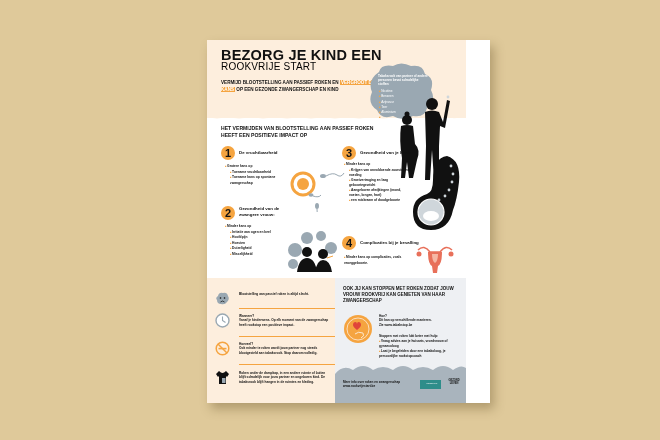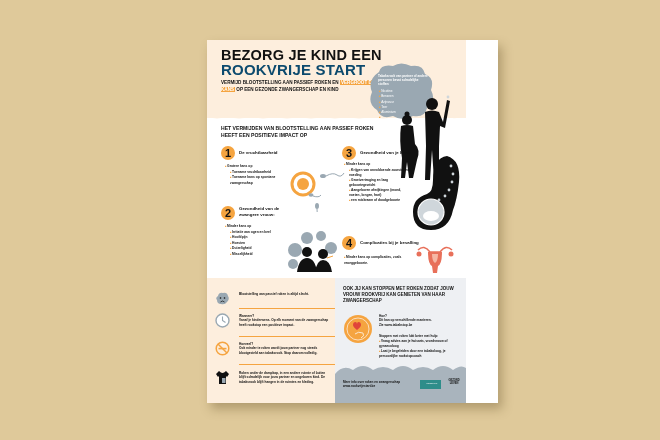--- a/index.html
+++ b/index.html
@@ -1,21 +1,21 @@
 <!DOCTYPE html>
 <html><head>
   <meta charset="utf-8">
   <style>
     html, body { margin:0; padding:0; }
     body { width:660px; height:440px; background:#dfc99a; position:relative; overflow:hidden; font-family:"Liberation Sans", sans-serif; }
-    .poster { position:absolute; left:207px; top:40px; width:291px; height:363px; background:#fff; box-shadow:4px 6px 10px rgba(90,70,30,0.35); overflow:hidden; }
+    .poster { position:absolute; left:207px; top:40px; width:259px; height:363px; background:#fff; box-shadow:4px 6px 10px rgba(90,70,30,0.35); overflow:hidden;padding-left:24px; }
     .hdr { position:absolute; left:0; top:0; width:259px; height:78px; background:#fdeedd; }
     .hdr-wave { position:absolute; left:0; top:68px; width:259px; height:18px; }
     .title1 { position:absolute; left:14px; top:7px; font-weight:900; font-size:14.5px; color:#111; letter-spacing:0.2px; }
-    .title2 { position:absolute; left:14px; top:21px; font-weight:700; font-size:15px; color:#0c4a6e; letter-spacing:0.2px; }
+    .title2 { position:absolute; left:14px; top:21px; font-weight:400; font-size:10px; color:#000000; letter-spacing:0.2px; }
     .sub { position:absolute; left:14px; top:40px; width:160px; font-weight:700; font-size:4.6px; line-height:6.6px; color:#111; text-transform:uppercase; }
     .hl { background:#f5a440; color:#fff; padding:0 1px; }
     .cloud { position:absolute; left:160px; top:22px; width:70px; height:58px; }
     .cloud-text { position:absolute; left:171px; top:34px; width:50px; font-size:3.1px; line-height:4.1px; color:#fff; font-weight:700; }
     .cloud-list { position:absolute; left:172px; top:49px; margin:0; padding:0; list-style:none; font-size:3.1px; line-height:4.3px; color:#fff; }
     .cloud-list li::before { content:"■ "; color:#f5a440; font-size:2.6px; }
     .people { position:absolute; left:180px; top:30px; width:70px; height:110px; }
     .intro { position:absolute; left:14px; top:85px; width:170px; font-weight:900; font-size:5.1px; line-height:6.8px; color:#111; text-transform:uppercase; }
     .num { position:absolute; width:14px; height:14px; border-radius:50%; background:#f5a440; color:#111; font-weight:900; font-size:11px; line-height:14px; text-align:center; }
     .sec-title { position:absolute; font-weight:700; font-size:4.4px; line-height:5.6px; color:#111; }

